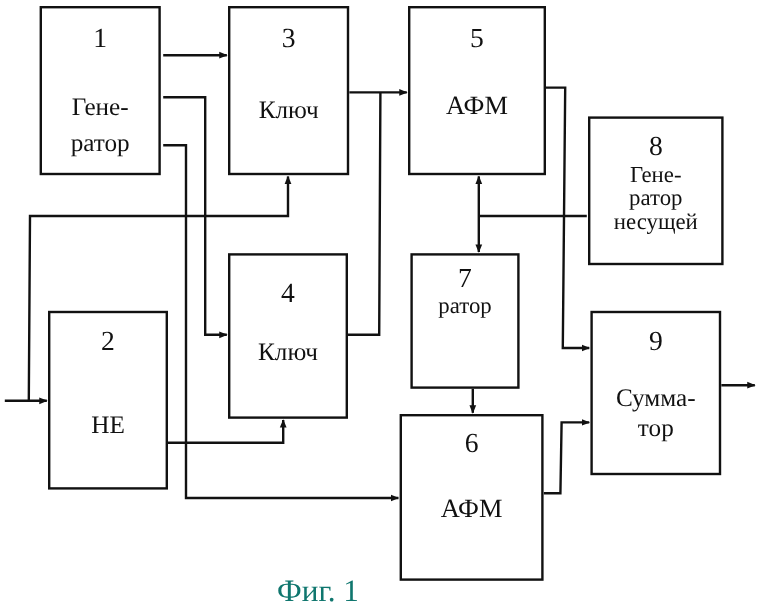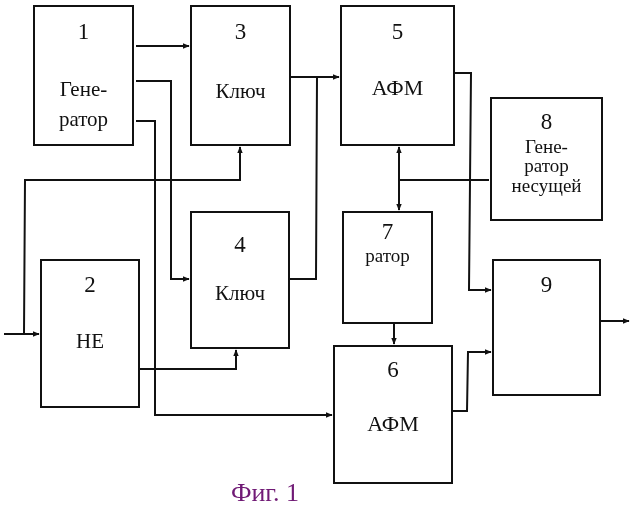--- a/index.html
+++ b/index.html
@@ -5,21 +5,21 @@
   html, body { margin: 0; padding: 0; background: #ffffff; }
   body { width: 631px; height: 512px; overflow: hidden; position: relative; }
   #diagram { position: absolute; left: 0; top: 0; width: 631px; height: 512px; }
   .box { position: absolute; border: 2.5px solid #111; box-sizing: border-box; background: #fff;
          font-family: "Liberation Serif", "DejaVu Serif", serif; color: #111; text-align: center; }
   .num { position: absolute; left: 0; right: 0; font-size: 23px; line-height: 1; }
   .lbl { position: absolute; left: 0; right: 0; font-size: 21px; line-height: 1.0; text-align: center; }
   .lbl.sm { font-size: 19px; line-height: 1.02; }
   svg.wires { position: absolute; left: 0; top: 0; }
   .caption { position: absolute; left: 210px; top: 478px; width: 110px; text-align: center;
-             font-family: "Liberation Serif", "DejaVu Serif", serif; font-size: 26px; color: #701a75; }
+             font-family: "Liberation Serif", "DejaVu Serif", serif; font-size: 26px; color: #0f766e; }
 </style>
 </head>
 <body>
 
 <div id="diagram">
 
   <svg class="wires" width="631" height="512" viewBox="0 0 631 512">
     <defs>
       <marker id="arr" viewBox="0 0 10 10" refX="9" refY="5" markerWidth="7" markerHeight="7" orient="auto-start-reverse" markerUnits="userSpaceOnUse">
         <path d="M0,1 L10,5 L0,9 Z" fill="#111"></path>
@@ -97,27 +97,31 @@
 
   <div class="box" style="left:342px; top:211px; width:91px; height:113px;">
     <div class="num" style="top:7px;">7</div>
     <div class="lbl sm" style="top:33px;">
       <div>ратор</div>
     </div>
   </div>
 
   <div class="box" style="left:40px; top:259px; width:100px; height:149px;">
     <div class="num" style="top:12px;">2</div>
-    <div class="lbl" style="top:70px;">
+    <div class="lbl" style="top:83px;">
       <div>НЕ</div>
     </div>
   </div>
 
   <div class="box" style="left:492px; top:259px; width:109px; height:137px;">
     <div class="num" style="top:12px;">9</div>
+    <div class="lbl" style="top:60px;">
+      <div>Сумма-</div>
+      <div style="margin-top:4px;">тор</div>
+    </div>
   </div>
 
   <div class="box" style="left:333px; top:345px; width:120px; height:139px;">
     <div class="num" style="top:11px;">6</div>
     <div class="lbl" style="top:66px; font-size:22px;">
       <div>АФМ</div>
     </div>
   </div>
 
   <div class="caption">Фиг. 1</div>

